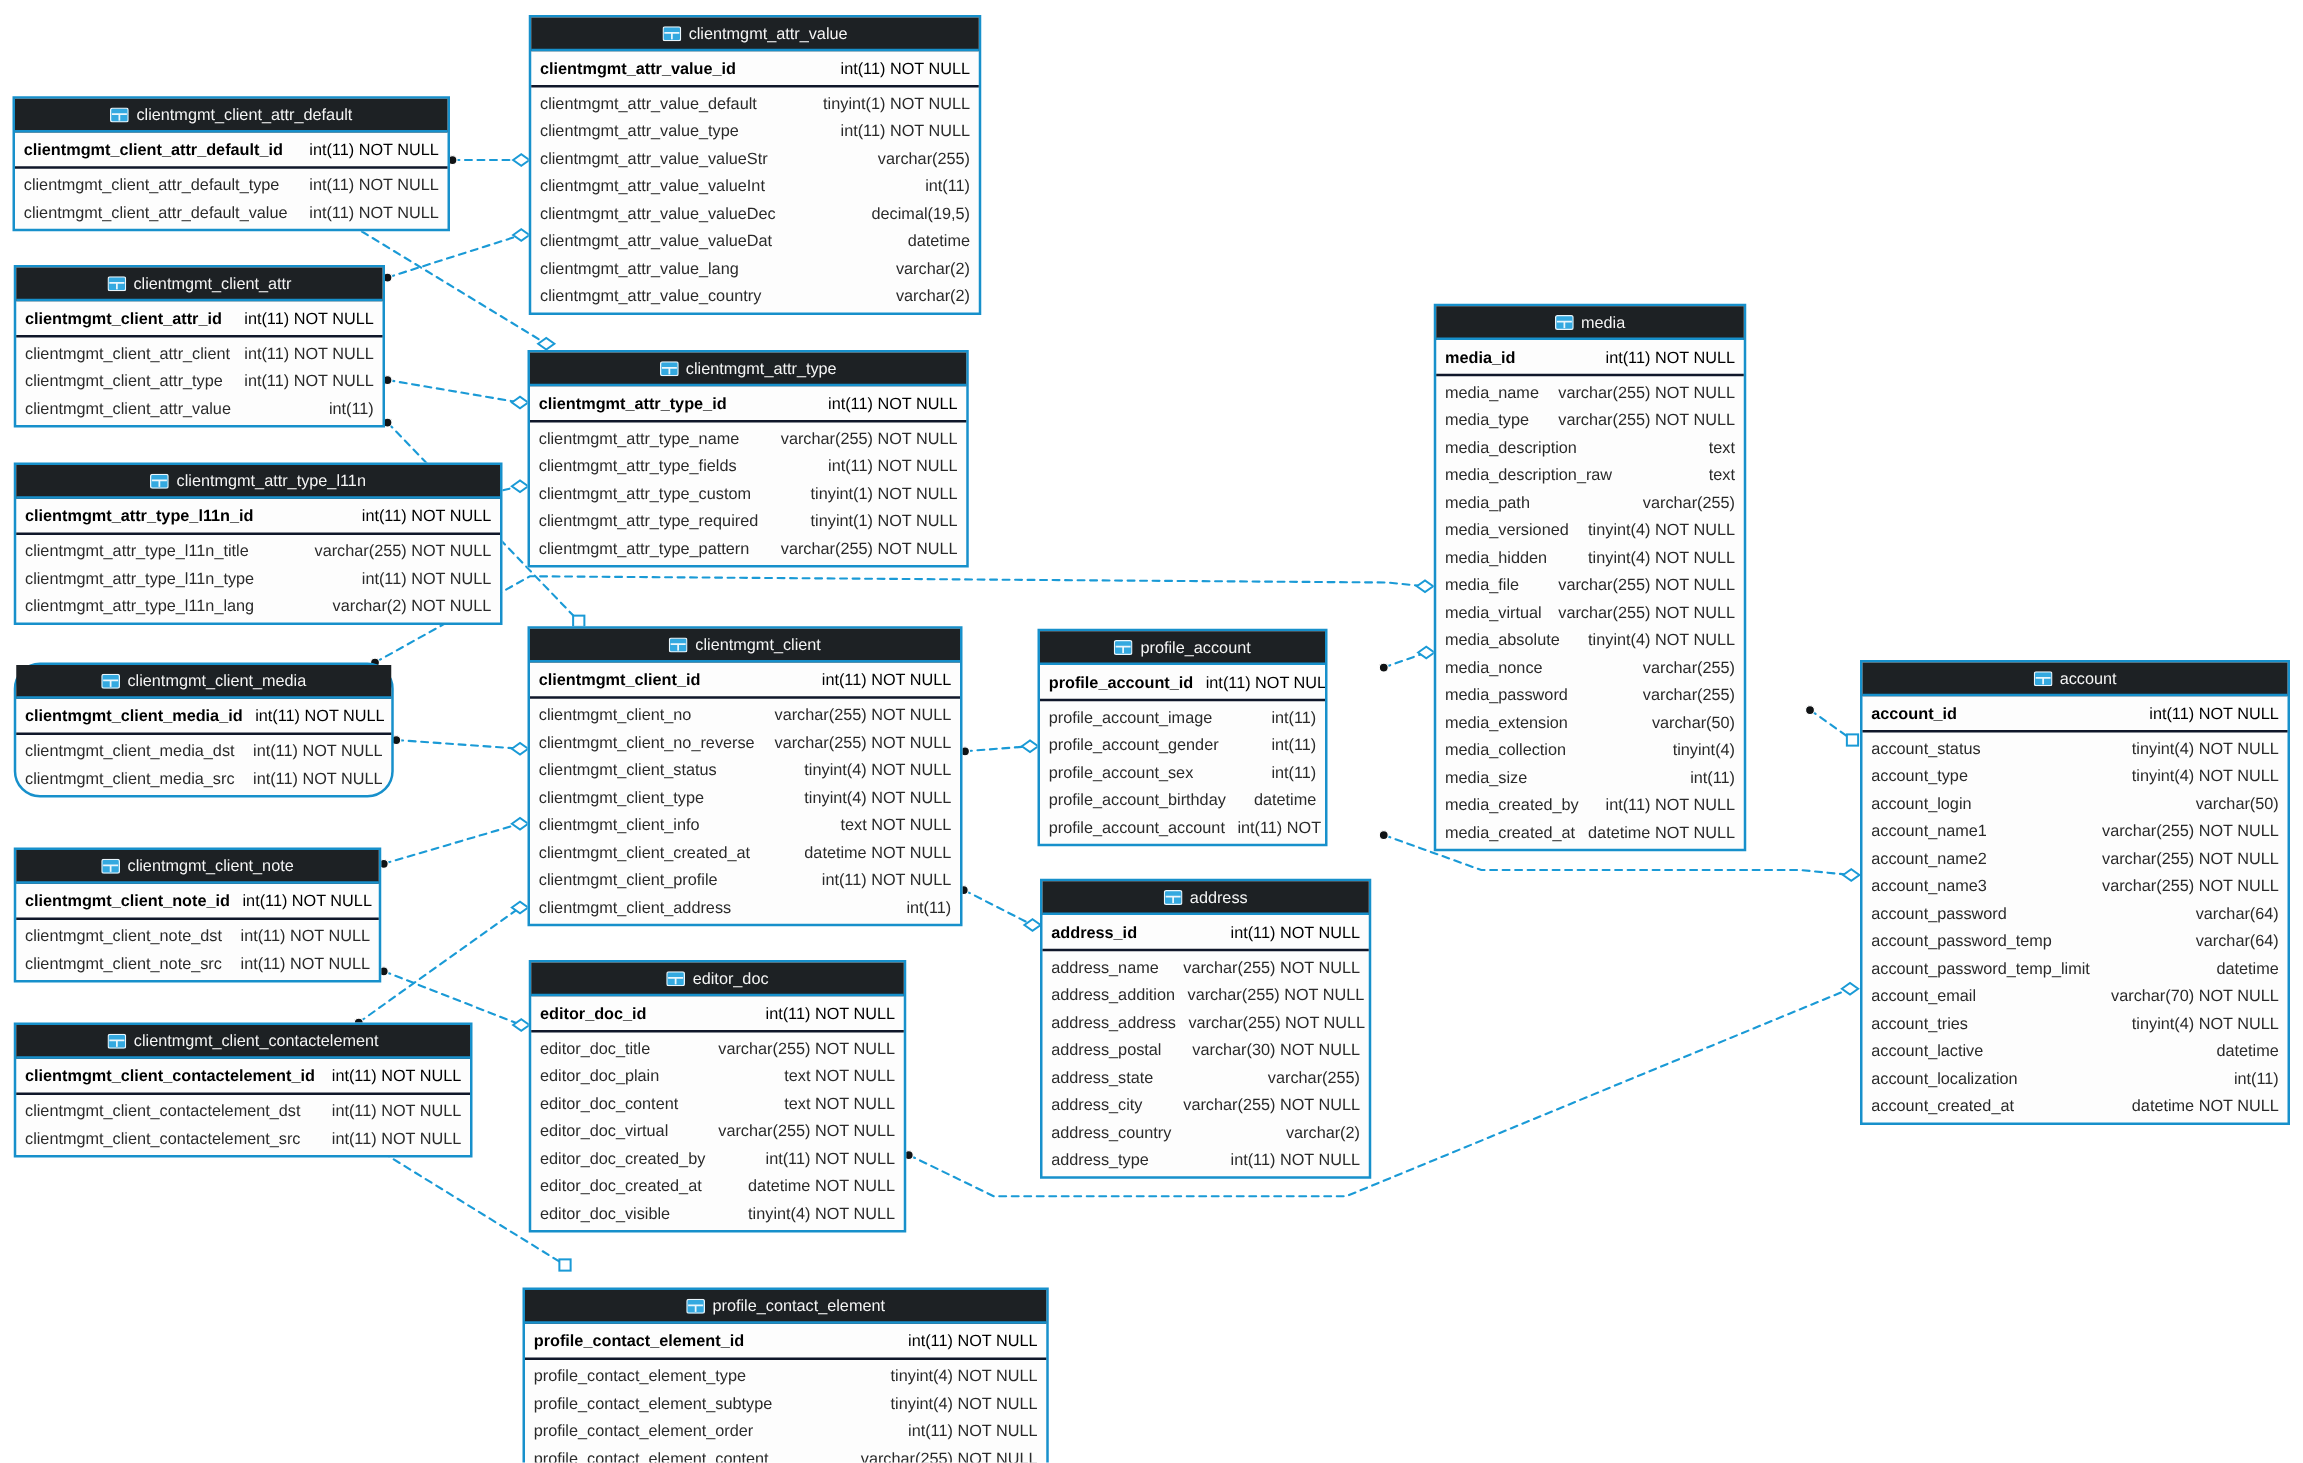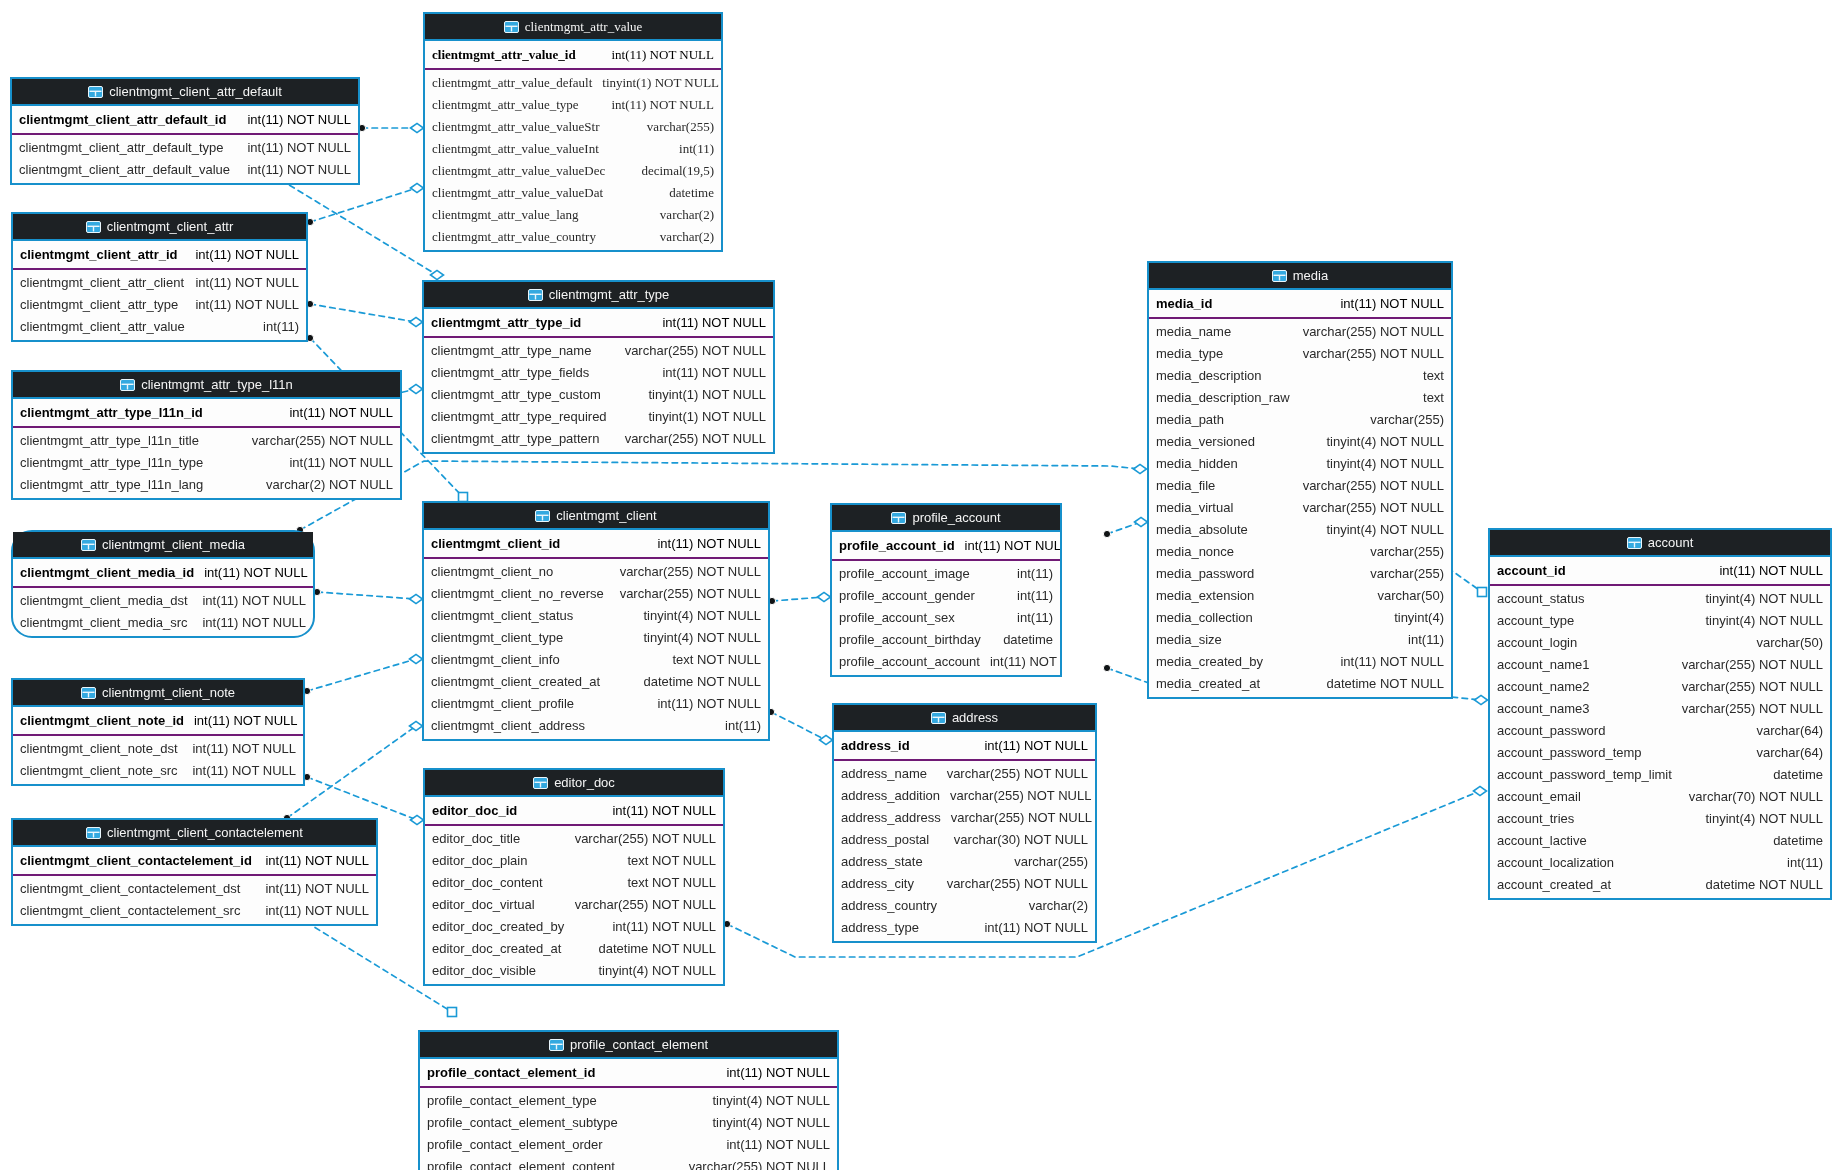--- a/index.html
+++ b/index.html
@@ -18,21 +18,21 @@
     background:#1d2124;color:#f5f5f5;font-size:13px;
     border-bottom:2px solid #1790cb;cursor:move;
   }
   .hdr svg{flex:0 0 auto;display:block;}
   .row{
     height:22px;line-height:22px;display:flex;justify-content:space-between;
     padding:0 7px;font-size:13px;color:#2a2a2a;white-space:nowrap;overflow:hidden;
   }
   .row.pk{
     height:27px;line-height:27px;color:#000;
-    border-bottom:2px solid #701a75;
+    border-bottom:2px solid #0f172a;
   }
   .row.pk .fn{font-weight:bold;}
   .fieldbody{padding:2px 0;}
   .ft{margin-left:10px;}
 </style>
 </head>
 <body>
 
 <svg id="wires" width="1842" height="1170" viewBox="0 0 1842 1170">
     <g>
@@ -120,21 +120,21 @@
       <circle cx="1448" cy="568" r="3.6" fill="#101315" stroke="#ffffff" stroke-width="1"></circle>
       <rect x="1477.5" y="587.5" width="9" height="9" fill="#ffffff" stroke="#1a9ad6" stroke-width="1.6"></rect>
     </g>
     <g>
       <polyline points="727,924 795,957 1077,957 1480,791" fill="none" stroke="#1a9ad6" stroke-width="1.7" stroke-dasharray="5.5 4.5" stroke-linecap="round"></polyline>
       <circle cx="727" cy="924" r="3.6" fill="#101315" stroke="#ffffff" stroke-width="1"></circle>
       <polygon points="1473.5,791 1480,786.4 1486.5,791 1480,795.6" fill="#ffffff" stroke="#1a9ad6" stroke-width="1.6"></polygon>
     </g>
   </svg>
 <div id="tables">
-    <div class="tbl" style="left: 423px; top: 12px; width: 300px; font-family: Liberation Serif, serif;">
+    <div class="tbl" style="left: 423px; top: 12px; width: 362px;">
       <div class="hdr">
         <svg width="15" height="12" viewBox="0 0 15 12">
           <rect x="0.5" y="0.5" width="14" height="11" rx="1.5" fill="#34a9e0" stroke="#eaf6fc" stroke-width="1"></rect>
           <rect x="1.5" y="4.6" width="12" height="1.4" fill="#eaf6fc"></rect>
           <rect x="6.8" y="5.5" width="1.4" height="5" fill="#eaf6fc"></rect>
         </svg>
         <span>clientmgmt_attr_value</span>
       </div>
       <div class="row pk">
         <span class="fn">clientmgmt_attr_value_id</span>
@@ -564,21 +564,21 @@
         <div class="row">
           <span class="fn">address_country</span>
           <span class="ft">varchar(2)</span>
         </div>
         <div class="row">
           <span class="fn">address_type</span>
           <span class="ft">int(11) NOT NULL</span>
         </div>
       </div>
     </div>
-    <div class="tbl" style="left: 1147px; top: 261px; width: 306px;">
+    <div class="tbl" style="left: 1147px; top: 243px; width: 250px;">
       <div class="hdr">
         <svg width="15" height="12" viewBox="0 0 15 12">
           <rect x="0.5" y="0.5" width="14" height="11" rx="1.5" fill="#34a9e0" stroke="#eaf6fc" stroke-width="1"></rect>
           <rect x="1.5" y="4.6" width="12" height="1.4" fill="#eaf6fc"></rect>
           <rect x="6.8" y="5.5" width="1.4" height="5" fill="#eaf6fc"></rect>
         </svg>
         <span>media</span>
       </div>
       <div class="row pk">
         <span class="fn">media_id</span>

